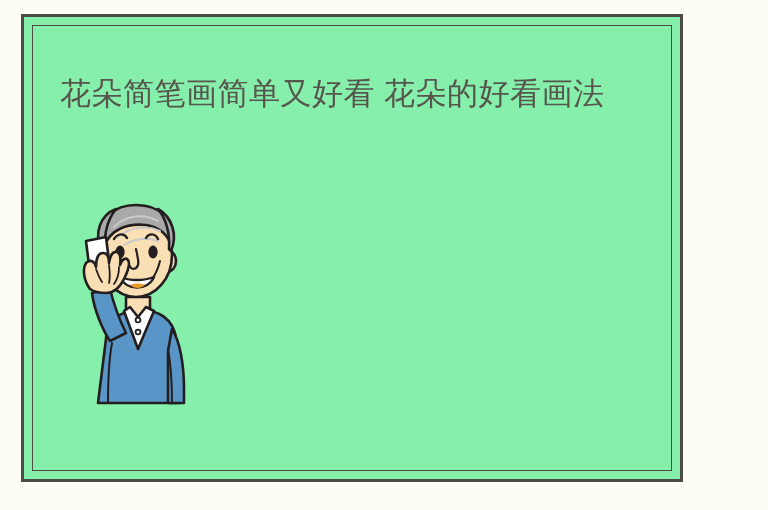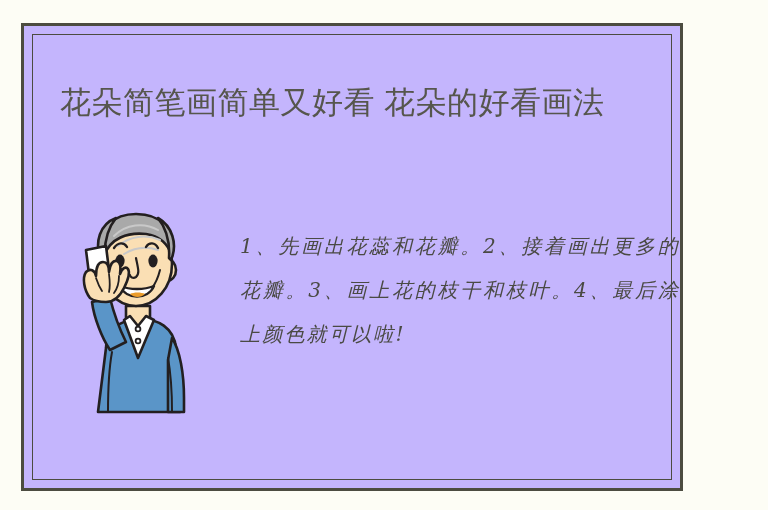--- a/index.html
+++ b/index.html
@@ -10,26 +10,26 @@
     width: 768px;
     height: 510px;
     background: #fdfdf5;
     font-family: "Liberation Sans", sans-serif;
     overflow: hidden;
   }
 
   .card {
     position: absolute;
     left: 21px;
-    top: 23px;
+    top: 14px;
     width: 662px;
     height: 468px;
     border: 3px solid #4c4c40;
     box-sizing: border-box;
-    background: #c4b5fd;
+    background: #86efac;
   }
   .card-inner {
     position: absolute;
     left: 8px;
     top: 8px;
     right: 8px;
     bottom: 8px;
     border: 1px solid #4c4c40;
     box-sizing: border-box;
   }
@@ -146,16 +146,15 @@
                    C52 98 46 104 38 104 C31 104 26 103 22 100 Z" fill="#fadfb4"></path>
           <g fill="none" stroke-width="1.8">
             <path d="M28 80 C30 86 32 90 34 93"></path>
             <path d="M41 76 C42 84 42 90 41 94"></path>
             <path d="M51 78 C51 85 49 91 46 95"></path>
           </g>
         </g>
       </svg>
     </div>
 
-    <p class="body-text">1、先画出花蕊和花瓣。2、接着画出更多的花瓣。3、画上花的枝干和枝叶。4、最后涂上颜色就可以啦!</p>
 
   </div>
 </div>
 
 </body></html>

